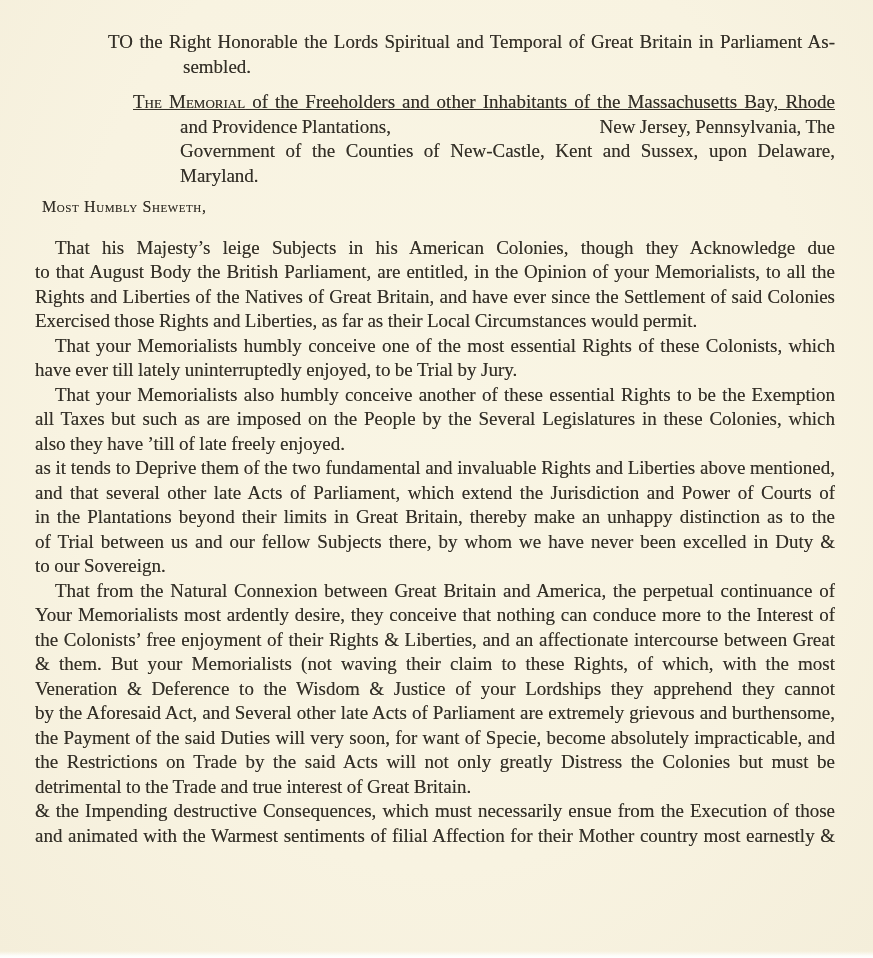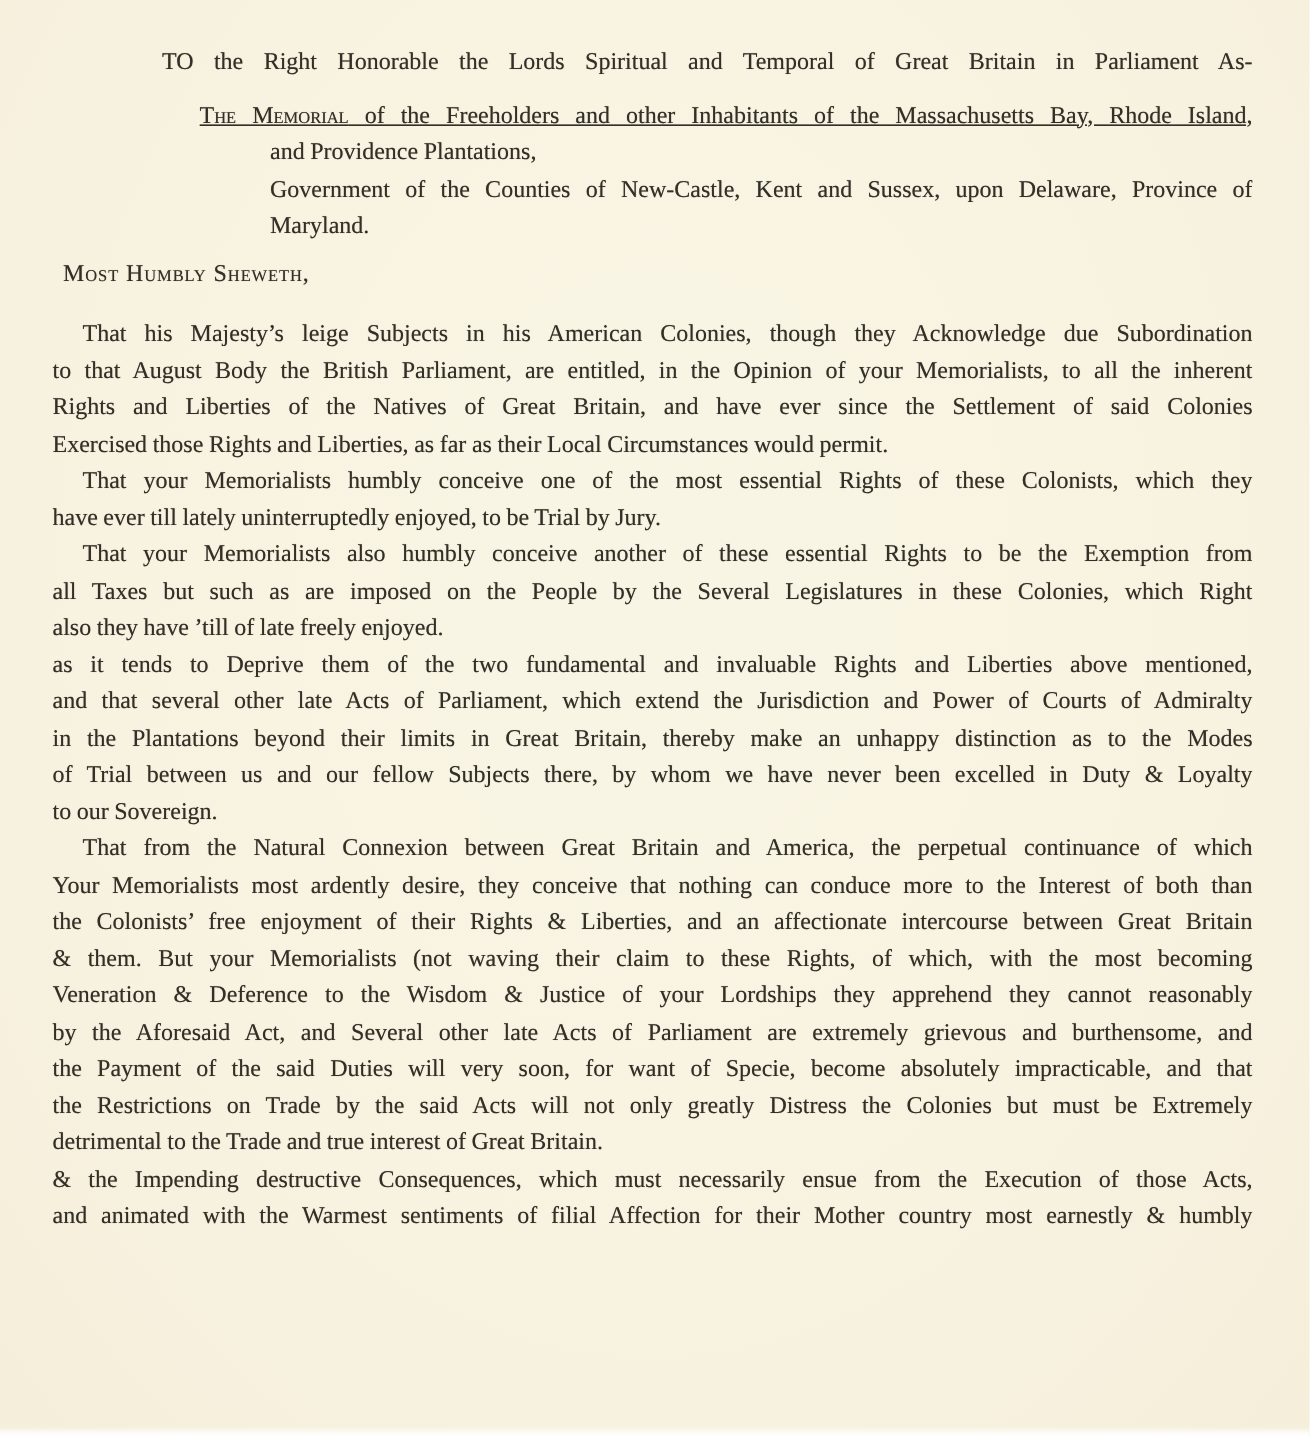--- a/index.html
+++ b/index.html
@@ -14,21 +14,21 @@
   }
   .content {
     position: absolute;
     left: 35px;
     top: 0;
     width: 800px;
   }
   .line {
     height: 24.5px;
     line-height: 24.5px;
-    font-size: 16px;
+    font-size: 19px;
     overflow: hidden;
     word-spacing: -0.3px;
     text-shadow: 0 0 0.5px rgba(51,47,39,0.55);
   }
   .just {
     text-align: justify;
     text-align-last: justify;
     -moz-text-align-last: justify;
   }
   .last { text-align: left; }
@@ -36,21 +36,21 @@
 
   
   .heading { margin-top: 30px; }
   .h-l1 { margin-left: 73px; }
   .h-l2 { margin-left: 148px; }
 
   
   .memorial { margin-top: 11px; }
   .m-l1 { margin-left: 98px; text-decoration: underline; }
   .m-cont { margin-left: 145px; }
-  .m-l2 { display: flex; justify-content: space-between; flex-direction: column; }
+  .m-l2 { display: flex; justify-content: space-between; }
 
   .sc { font-variant: small-caps; }
 
   .salutation {
     margin-top: 7px;
     margin-left: 7px;
     height: 24.5px;
     line-height: 24.5px;
     font-size: 16px;
     letter-spacing: 0.6px;
@@ -68,20 +68,21 @@
   }
 </style>
 </head>
 <body>
 
 <div class="page">
   <div class="content">
 
     <div class="heading">
       <div class="line just h-l1">TO the Right Honorable the Lords Spiritual and Temporal of Great Britain in Parliament As-</div>
+      <div class="line last h-l2">sembled.</div>
     </div>
 
     <div class="memorial">
       <div class="line just m-l1"><span class="sc">The Memorial</span><span> of the Freeholders and other Inhabitants of the Massachusetts Bay, Rhode Island,</span></div>
       <div class="line m-cont m-l2">
         <span>and Providence Plantations,</span>
         <span>New Jersey, Pennsylvania, The</span>
       </div>
       <div class="line just m-cont">Government of the Counties of New-Castle, Kent and Sussex, upon Delaware, Province of</div>
       <div class="line last m-cont">Maryland.</div>

